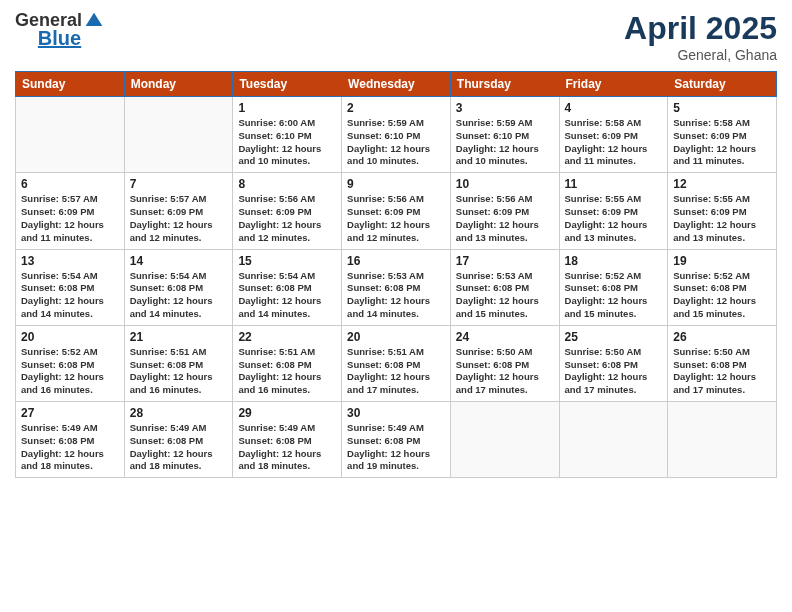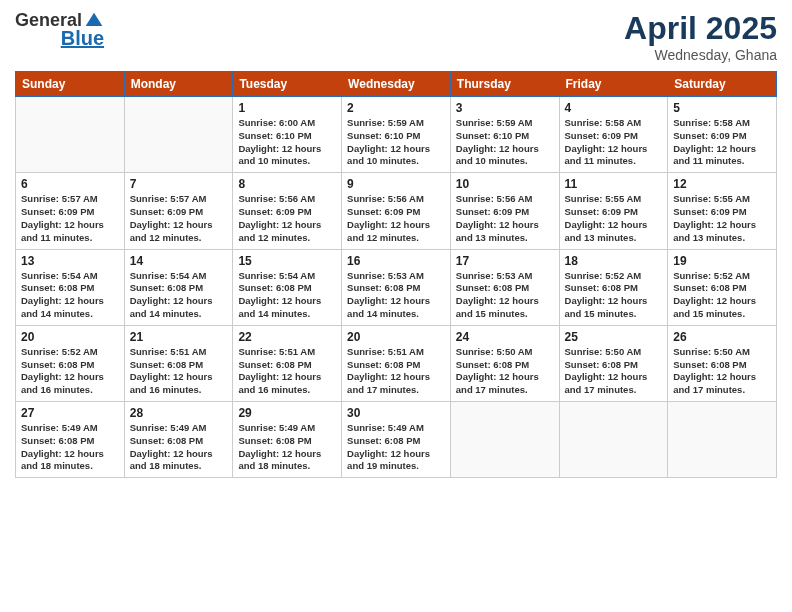--- a/index.html
+++ b/index.html
@@ -18,21 +18,21 @@
     }
     .header {
       display: flex;
       justify-content: space-between;
       align-items: flex-start;
       margin-bottom: 8px;
     }
     .logo {
       display: flex;
       flex-direction: column;
-      align-items: flex-end;
+      align-items: center;
     }
     .logo-text {
       display: flex;
       align-items: center;
     }
     .logo-general {
       font-size: 18px;
       font-weight: bold;
       color: #333;
     }
@@ -106,21 +106,21 @@
       <div class="logo-text">
         <span class="logo-general">General</span>
         <svg class="logo-icon" viewBox="0 0 24 24">
           <polygon points="12,2 22,18 2,18" fill="#1a6aaf"></polygon>
         </svg>
       </div>
       <span class="logo-blue" style="margin-top:-4px; font-size:20px;text-decoration:underline;">Blue</span>
     </div>
     <div class="title-block">
       <div class="main-title">April 2025</div>
-      <div class="subtitle">Wednesday, Ghana</div>
+      <div class="subtitle">General, Ghana</div>
     </div>
   </div>
 
   <table class="calendar">
     <thead>
       <tr>
       <th>Sunday</th>
           <th>Monday</th>
           <th>Tuesday</th>
           <th>Wednesday</th>

